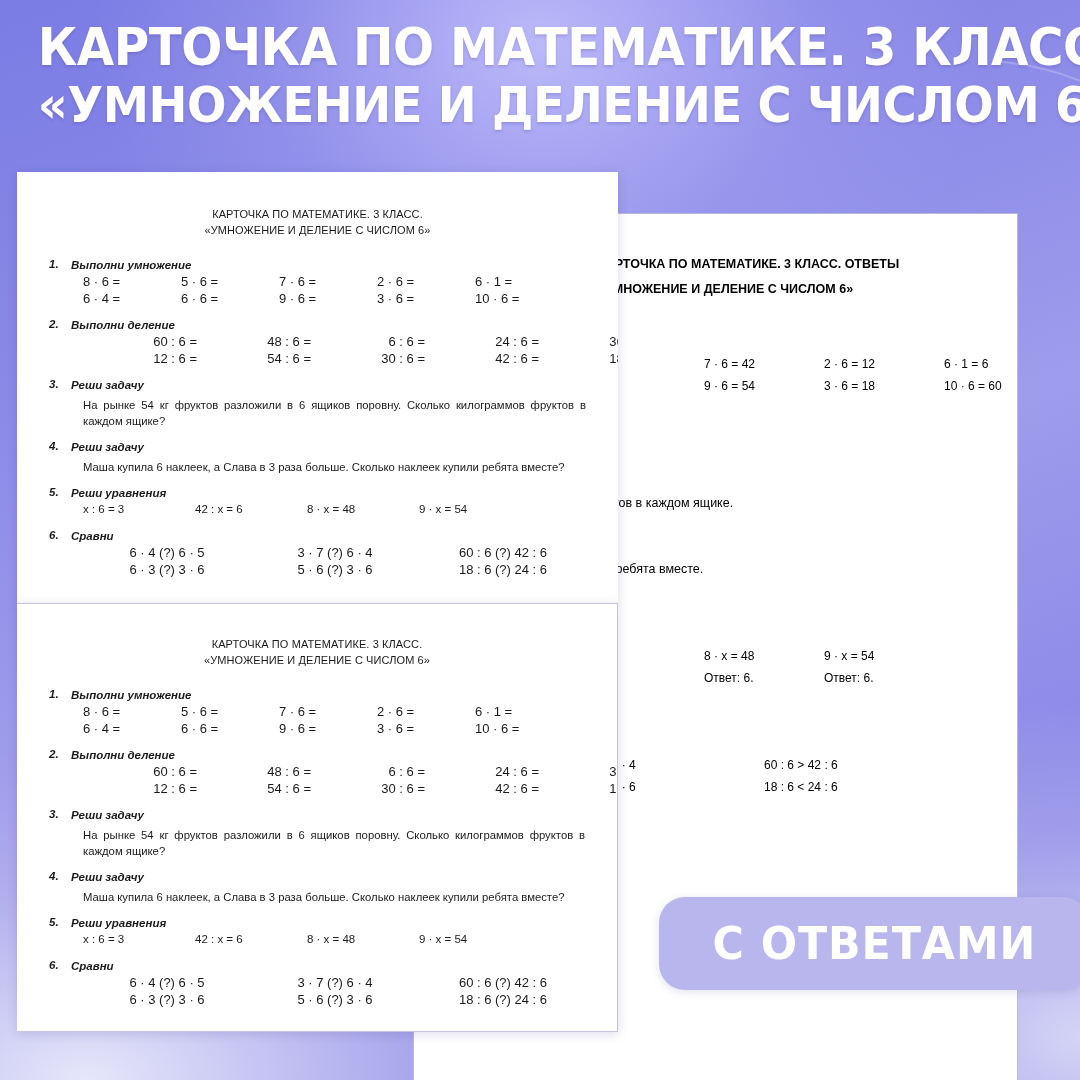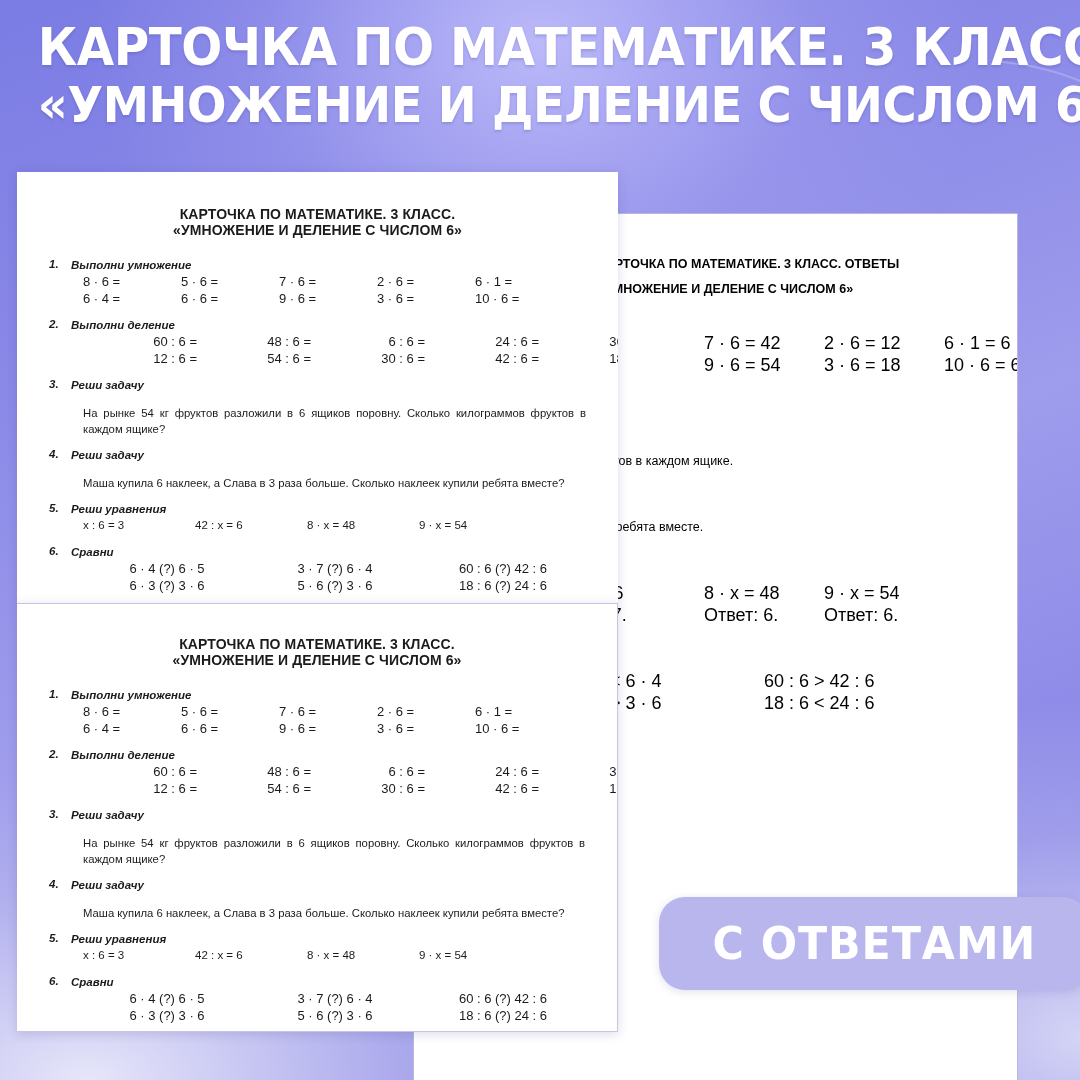--- a/index.html
+++ b/index.html
@@ -95,22 +95,22 @@
     border-bottom: 1px solid #c6c4e0;
     box-shadow: 0 2px 10px rgba(60,56,130,0.18);
   }
 
   .page {
     padding: 0 28px;
     color: #1b1b1b;
   }
   .doc-title {
     text-align: center;
-    font-weight: bold;
-    font-size: 14px;
+    font-weight: normal;
+    font-size: 11px;
     line-height: 16px;
     letter-spacing: 0.1px;
   }
   .doc-title .t2 { display: block; }
 
   ol.tasks {
     margin: 0;
     padding: 0 0 0 26px;
     list-style: none;
     counter-reset: tnum;
@@ -146,35 +146,35 @@
     width: 98px;
   }
   .row.divrow .cell { width: 98px; text-align: right; padding-left: 4px; margin-left: 12px; }
   .row.cmp .cell { width: 168px; text-align: center; }
   .prose {
     font-size: 11.3px;
     line-height: 16px;
     padding-left: 12px;
     padding-right: 4px;
     text-align: justify;
-    margin-top: 12px;
+    margin-top: 4px;
   }
   .eqrow { display: flex; font-size: 11.5px; line-height: 17px; padding-left: 12px; align-items: center; }
   .eqrow .cell { flex: 0 0 auto; width: 112px; }
 
   
   .ans-page { padding: 0 26px 0 170px; }
   .ans-title {
     text-align: left;
     font-weight: bold;
     font-size: 12.5px;
     line-height: 25px;
     padding-left: 14px;
   }
-  .ans-block { font-size: 18px; line-height: 22px; }
+  .ans-block { font-size: 12px; line-height: 22px; margin-top: 21px; }
   .ans-row { display: flex; }
   .ans-row .cell { flex: 0 0 auto; width: 120px; }
   .ans-text { font-size: 12.5px; line-height: 22px; }
   .ans-spacer-md { height: 30px; }
   .ans-spacer-lg { height: 44px; }
   .ans-cmp .cell { width: 180px; }
 
   
   #badge {
     position: absolute;

